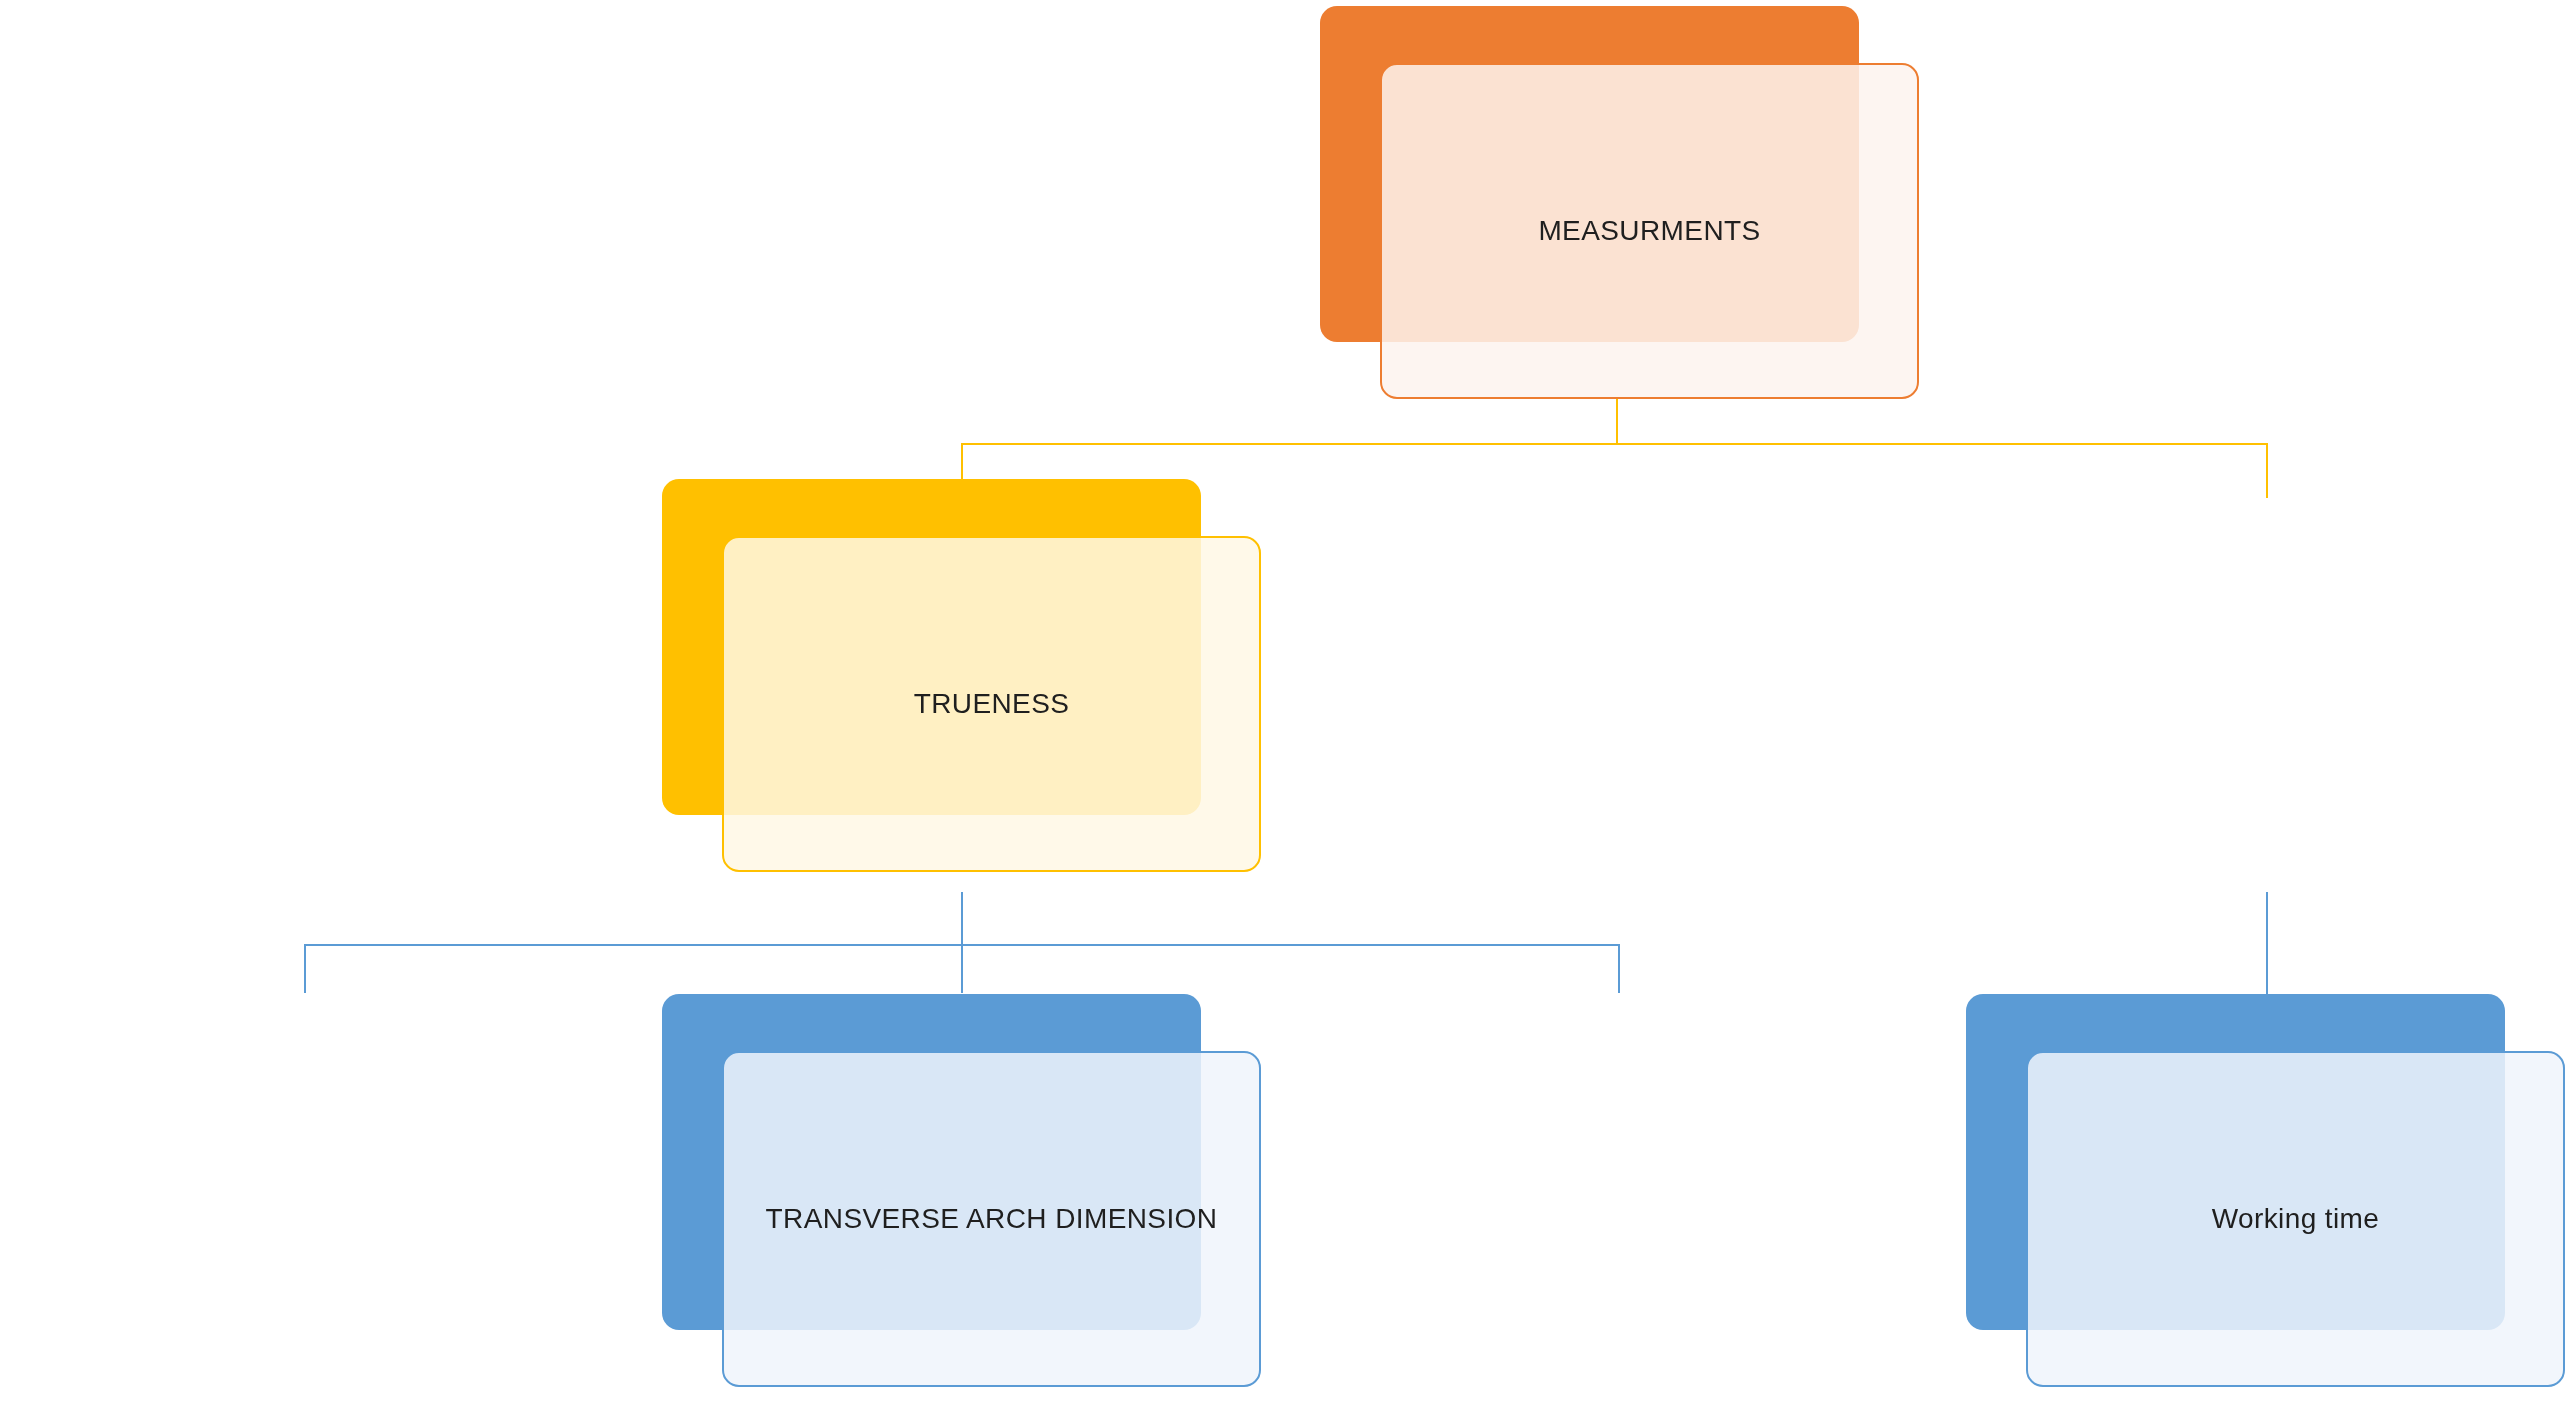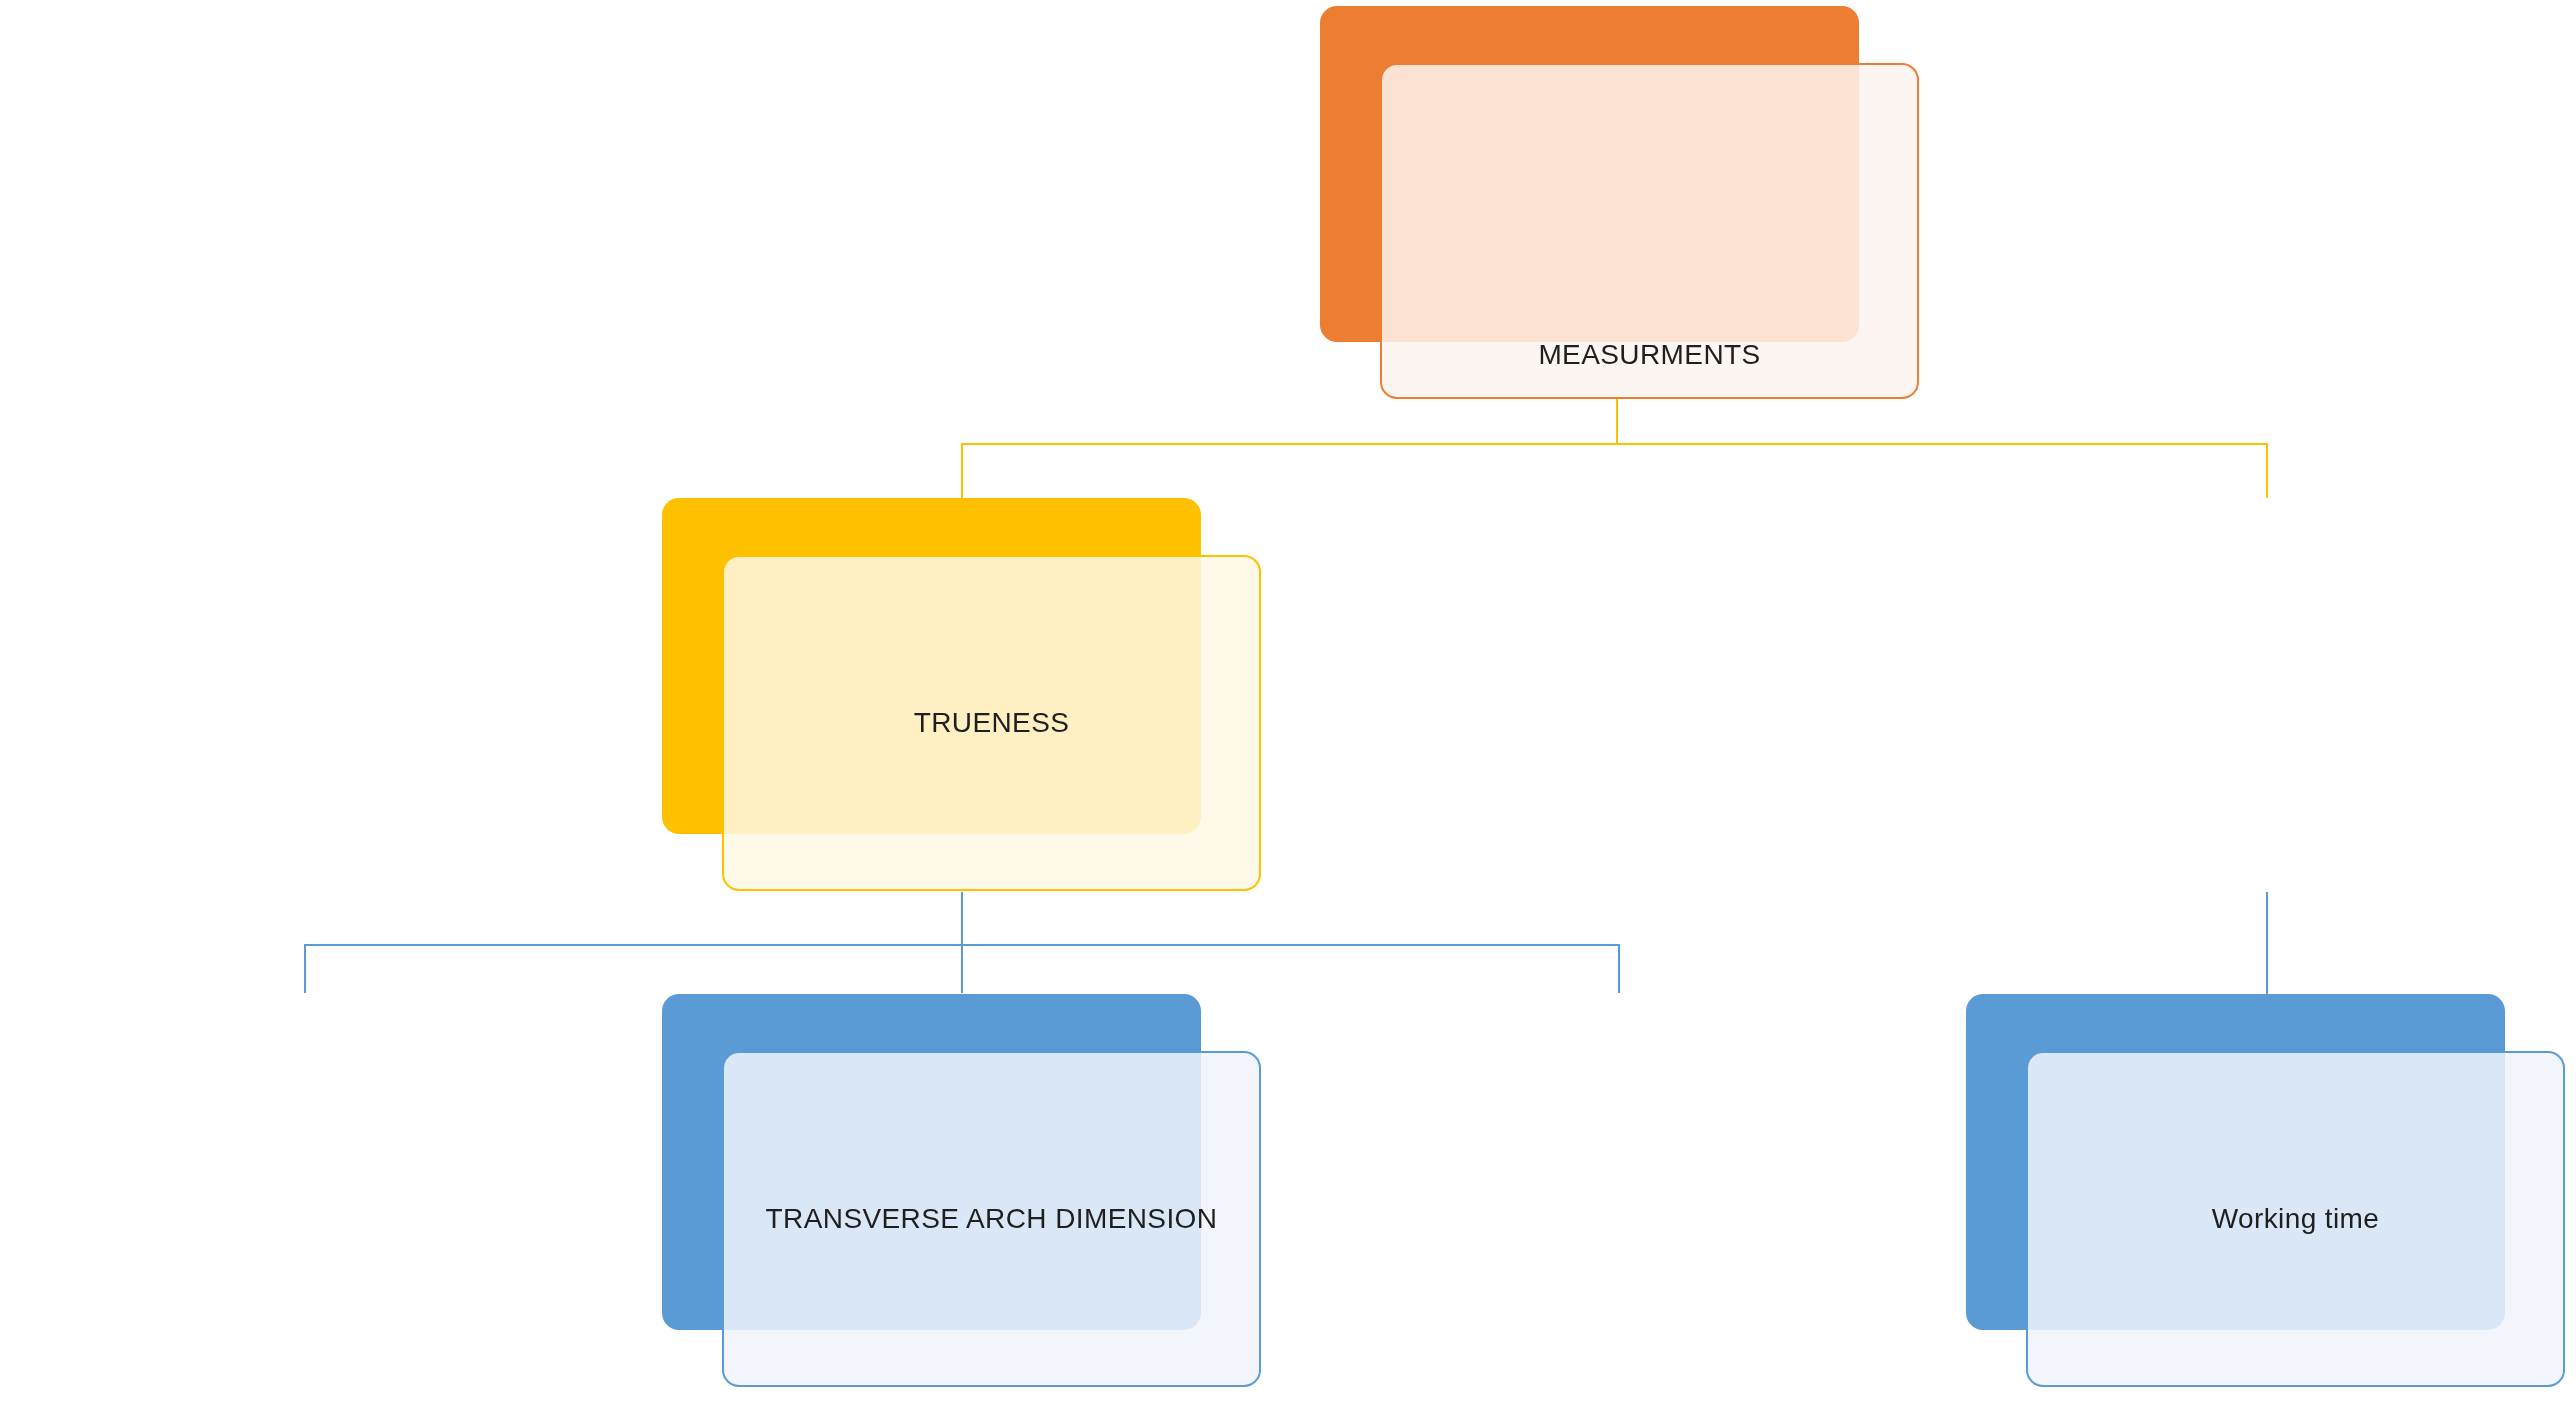--- a/index.html
+++ b/index.html
@@ -45,21 +45,21 @@
     padding: 23px 37px;
   }
   .node .label {
     font-size: 28px;
     line-height: 1.4;
     letter-spacing: 0.4px;
     color: #1f1f1f;
   }
 
   .theme-orange .shadow { background: #ED7D31; }
-  .theme-orange .front  { background: rgba(253,243,238,0.85); border: 2.3px solid #ED7D31; align-items: flex-end; }
+  .theme-orange .front  { background: rgba(253,243,238,0.85); border: 2.3px solid #ED7D31; }
 
   .theme-gold .shadow { background: #FFC000; }
   .theme-gold .front  { background: rgba(255,248,229,0.85); border: 2.3px solid #FFC000; }
 
   .theme-blue .shadow { background: #5B9BD5; }
   .theme-blue .front  { background: rgba(240,245,252,0.85); border: 2.3px solid #5B9BD5; }
 
   
   .conn {
     position: absolute;
@@ -86,21 +86,21 @@
   <div class="conn v blue" style="left:1618px; top:944px; height:49px;"></div>
   <div class="conn v blue" style="left:2266px; top:892px; height:102px;"></div>
 
   <div class="node theme-orange" style="left:1380px; top:63px;">
     <div class="shadow"></div>
     <div class="front">
       <span class="label">MEASURMENTS</span>
     </div>
   </div>
 
-  <div class="node theme-gold" style="left:722px; top:555px;text-decoration:underline;">
+  <div class="node theme-gold" style="left:722px; top:536px;text-decoration:underline;">
     <div class="shadow"></div>
     <div class="front">
       <span class="label">TRUENESS</span>
     </div>
   </div>
 
 
 
   <div class="node theme-blue" style="left:722px; top:1051px;">
     <div class="shadow"></div>

